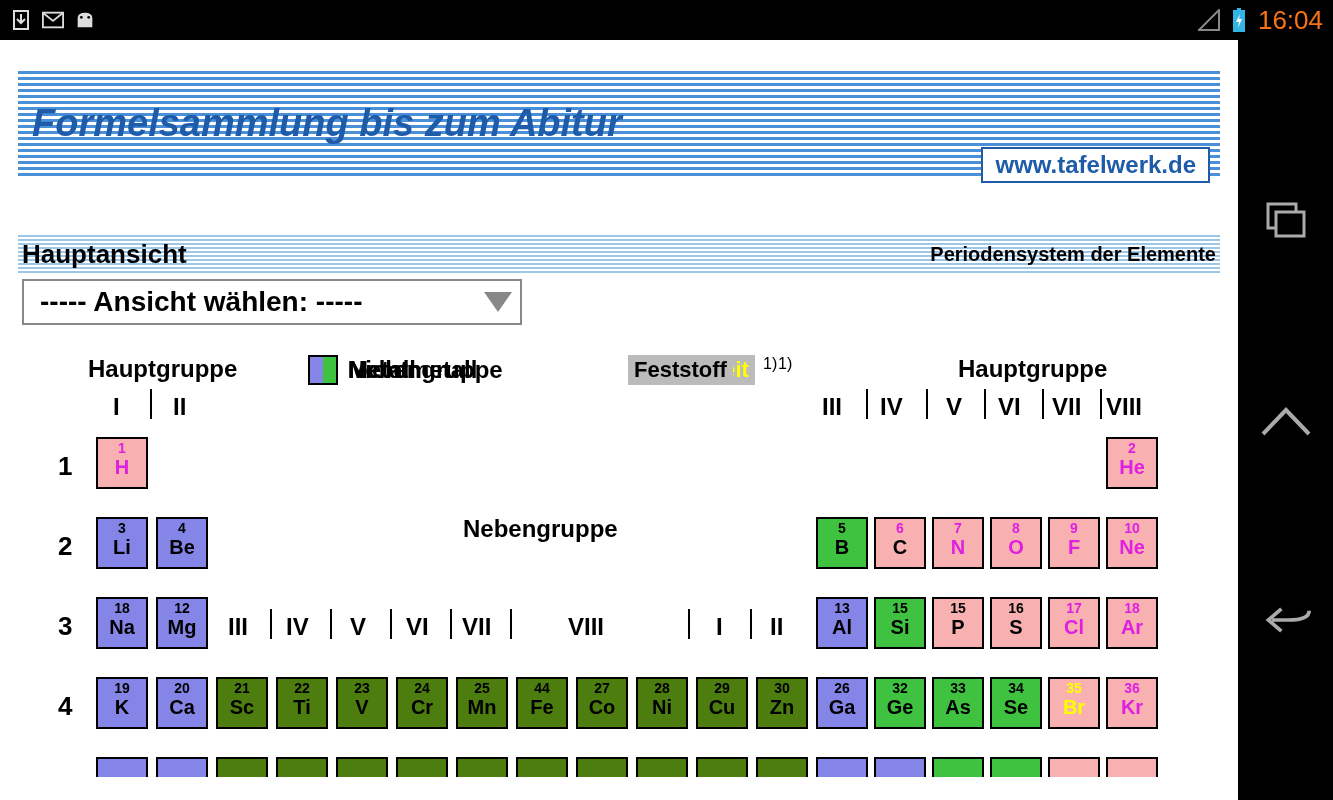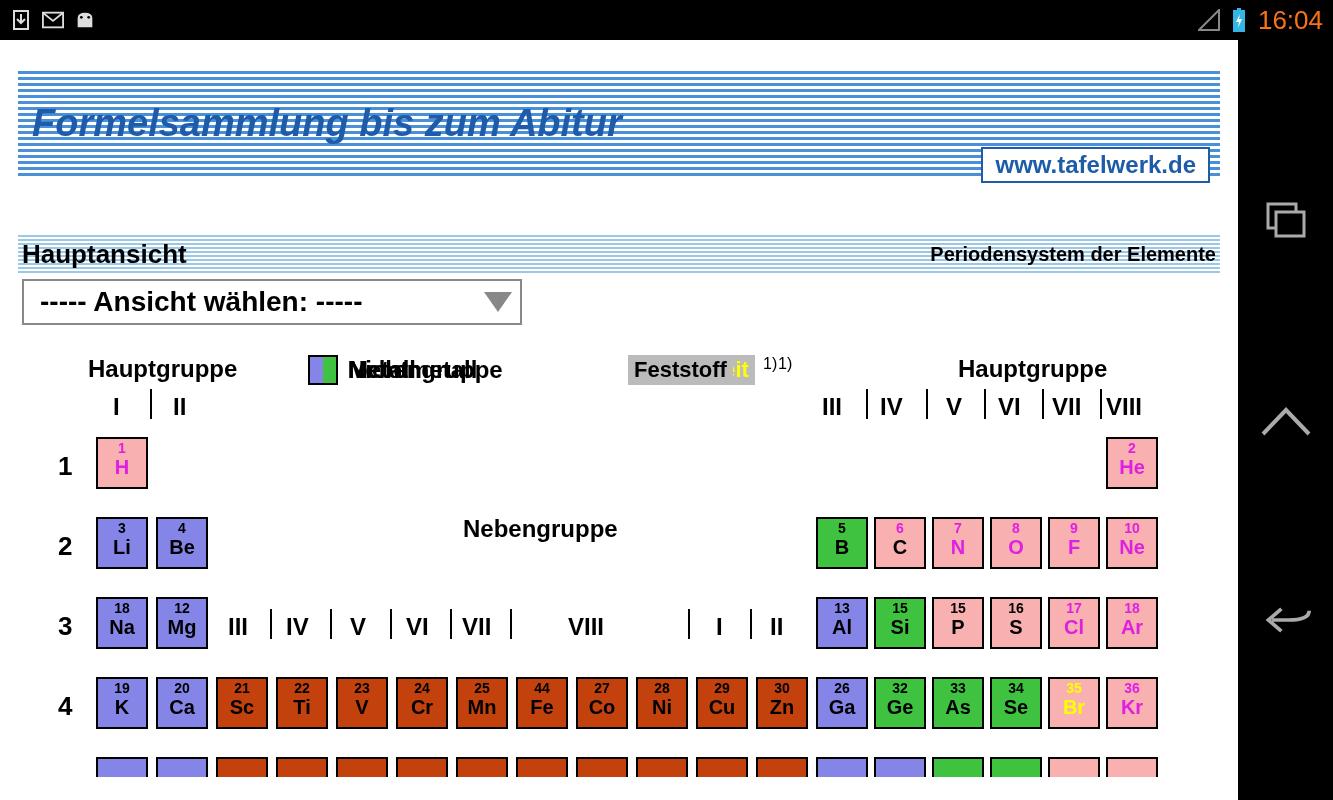--- a/index.html
+++ b/index.html
@@ -31,21 +31,21 @@
 .legend-text { font-size: 24px; font-weight: bold; color: #000; }
 .state-box { position: absolute; background: #bbb; padding: 2px 6px; font-size: 22px; font-weight: bold; }
 .state-note { font-size: 16px; font-weight: normal; color: #000; }
 .period-num { position: absolute; font-size: 26px; font-weight: bold; color: #000; }
 .element { position: absolute; width: 52px; height: 52px; border: 2px solid #000; display: flex; flex-direction: column; align-items: center; justify-content: flex-start; padding-top: 2px; cursor: pointer; }
 .el-num { font-size: 14px; font-weight: bold; line-height: 1; }
 .el-sym { font-size: 20px; font-weight: bold; line-height: 1.2; }
 .c-pink { background: #f8b0b0; }
 .c-green { background: #3fc23f; }
 .c-blue { background: #8585e8; }
-.c-teal { background: #c2410c; }
+.c-teal { background: #4d7c0f; }
 .c-bluegreen { background: linear-gradient(90deg, #8585e8 50%, #3fc23f 50%); }
 .t-magenta { color: #e020e0; }
 .t-yellow { color: #ffff00; }
 .t-black { color: #000; }
 .nebengruppe { position: absolute; font-size: 24px; font-weight: bold; color: #000; }
 </style>
 </head>
 <body>
 
 <div class="status-bar">

